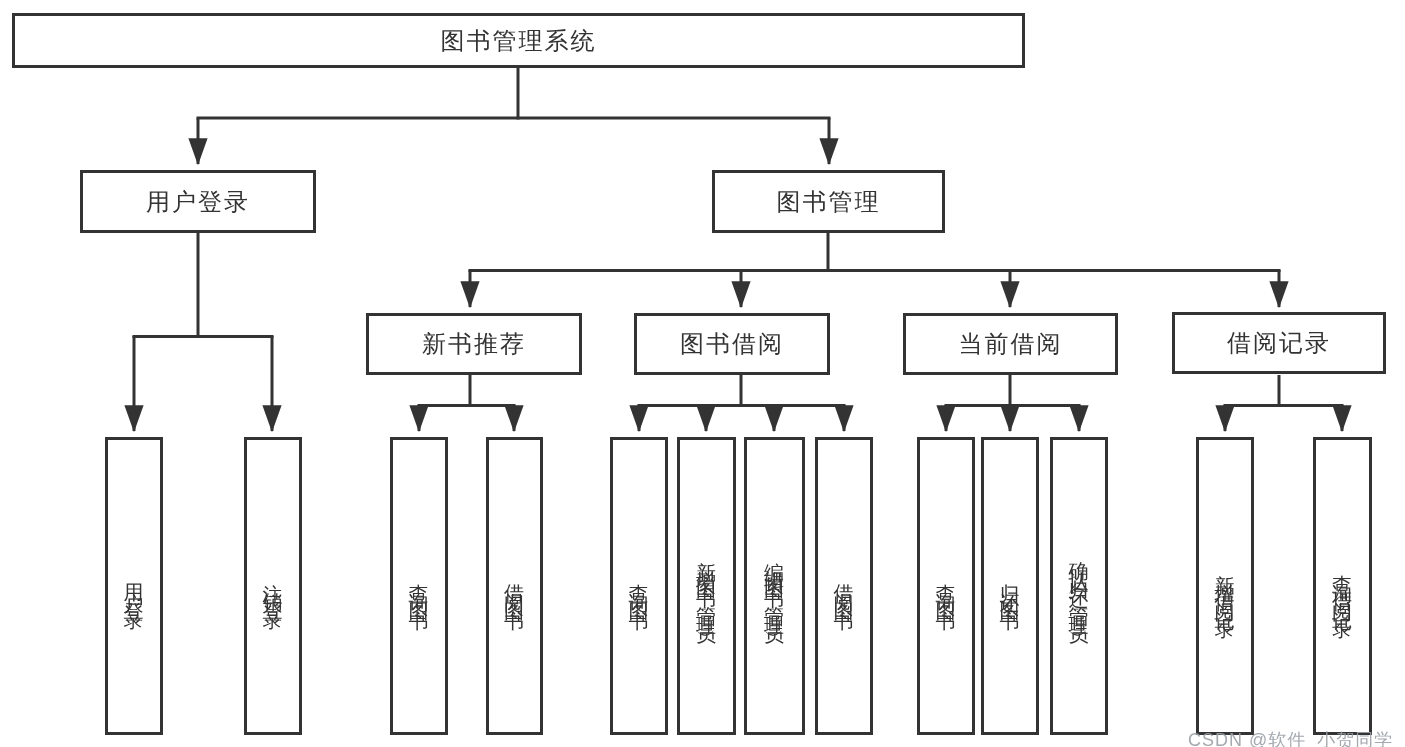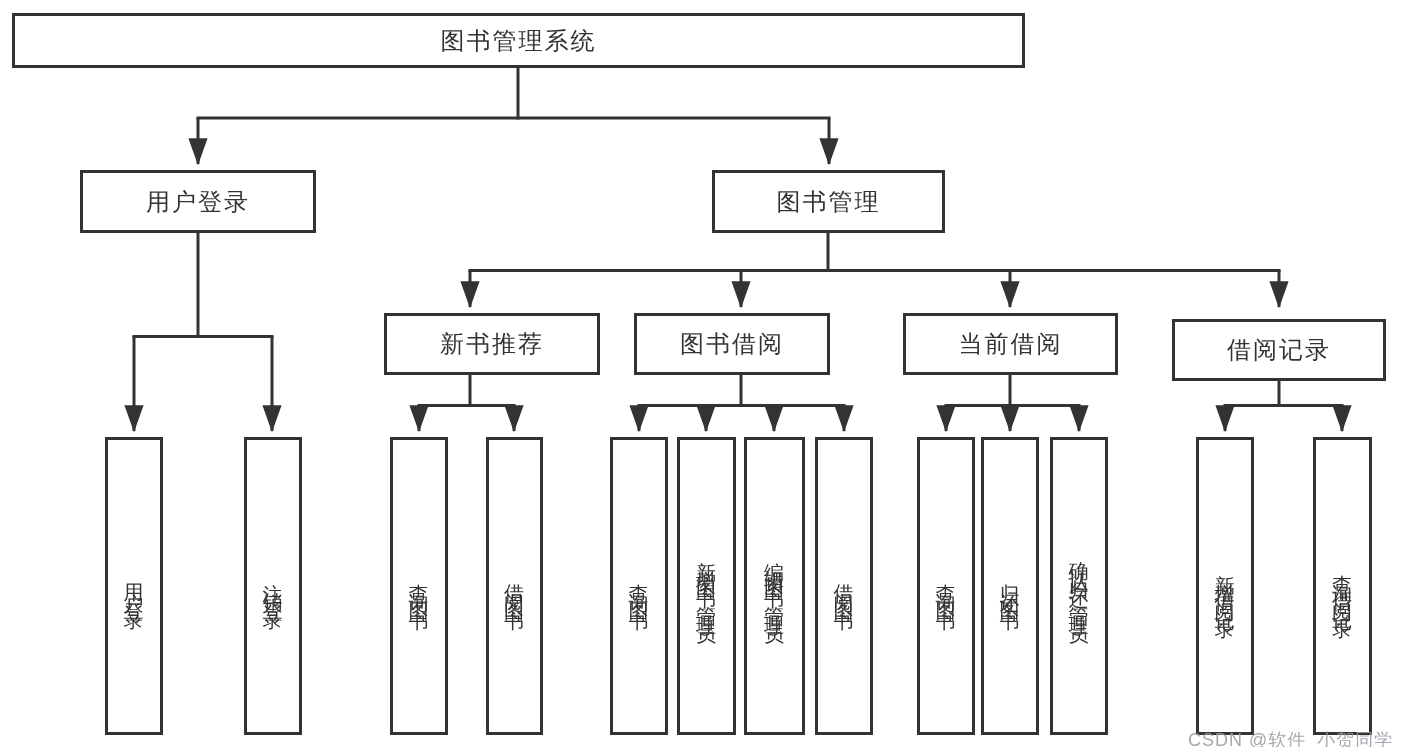--- a/index.html
+++ b/index.html
@@ -120,30 +120,30 @@
     <span>图书管理系统</span>
   </div>
 
   <div class="node h-node" style="left:80px; top:170px; width:236px; height:63px;">
     <span>用户登录</span>
   </div>
   <div class="node h-node" style="left:712px; top:170px; width:233px; height:63px;">
     <span>图书管理</span>
   </div>
 
-  <div class="node h-node" style="left:384px; top:313px; width:216px; height:62px;">
+  <div class="node h-node" style="left:366px; top:313px; width:216px; height:62px;">
     <span>新书推荐</span>
   </div>
   <div class="node h-node" style="left:634px; top:313px; width:196px; height:62px;">
     <span>图书借阅</span>
   </div>
   <div class="node h-node" style="left:903px; top:313px; width:215px; height:62px;">
     <span>当前借阅</span>
   </div>
-  <div class="node h-node" style="left:1172px; top:319px; width:214px; height:62px;">
+  <div class="node h-node" style="left:1172px; top:312px; width:214px; height:62px;">
     <span>借阅记录</span>
   </div>
 
   <div class="node v-node" style="left:105px; top:437px; width:58px; height:298px;">
     <span class="vtext">用户登录</span>
   </div>
   <div class="node v-node" style="left:244px; top:437px; width:58px; height:298px;">
     <span class="vtext">注销登录</span>
   </div>
 

